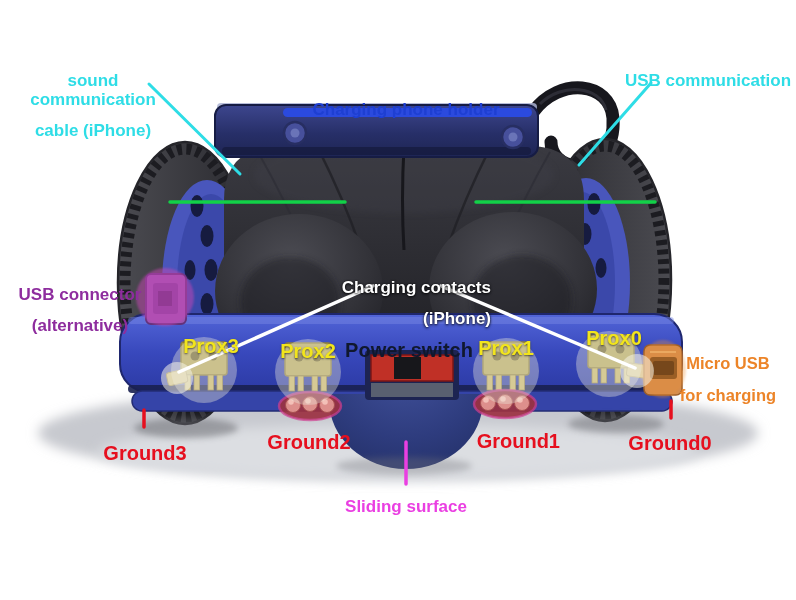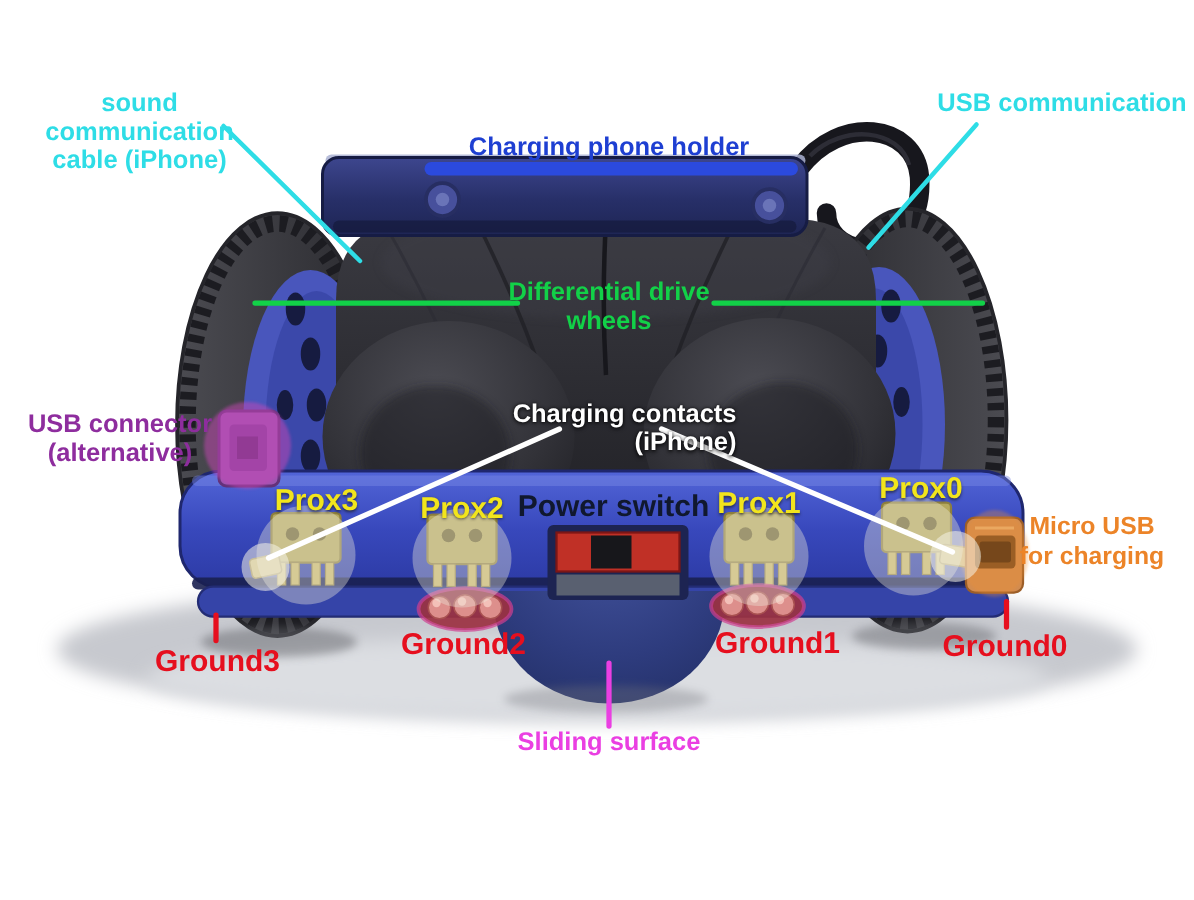--- a/index.html
+++ b/index.html
@@ -1,20 +1,20 @@
 <!DOCTYPE html>
 <html><head>
 <meta charset="utf-8">
 <style>
   html,body{margin:0;padding:0;background:#ffffff;}
   #stage{position:relative;width:796px;height:600px;background:#ffffff;overflow:hidden;
          font-family:"Liberation Sans",sans-serif;}
   #stage svg{position:absolute;left:0;top:0;}
   .lbl{position:absolute;font-weight:bold;font-size:17px;line-height:19px;text-align:center;}
-  .lbl span{display:block;}
+  .lbl span{display:block;margin-top:12px;}
   .sm{font-size:20px;line-height:16px;}
   .c-cyan{color:#2EDDE6;}
   .c-blue{color:#1E3FD2;}
   .c-green{color:#12D148;}
   .c-purple{color:#8E2D9E;}
   .c-white{color:#FFFFFF;text-shadow:0 1px 3px rgba(0,0,0,.85),0 0 2px rgba(0,0,0,.6);text-align:right;}
   .c-yellow{color:#F2E51C;text-shadow:0 1px 2px rgba(25,25,25,.65);}
   .c-orange{color:#EC8428;}
   .c-red{color:#E60F1E;}
   .c-magenta{color:#EA3FE2;}
@@ -269,24 +269,20 @@
 </div>
 
 <div class="lbl c-blue" style="left:298px;top:88px;width:216px;">
   <span>Charging phone holder</span>
 </div>
 
 <div class="lbl c-cyan" style="left:622px;top:59px;width:172px;">
   <span>USB communication</span>
 </div>
 
-<div class="lbl c-green" style="left:320px;top:185px;width:172px;">
-  <span>Differential drive</span>
-  <span>wheels</span>
-</div>
 
 <div class="lbl c-purple" style="left:6px;top:273px;width:148px;">
   <span>USB connector</span>
   <span>(alternative)</span>
 </div>
 
 <div class="lbl c-white" style="left:331px;top:266px;width:160px;">
   <span>Charging contacts</span>
   <span>(iPhone)</span>
 </div>

